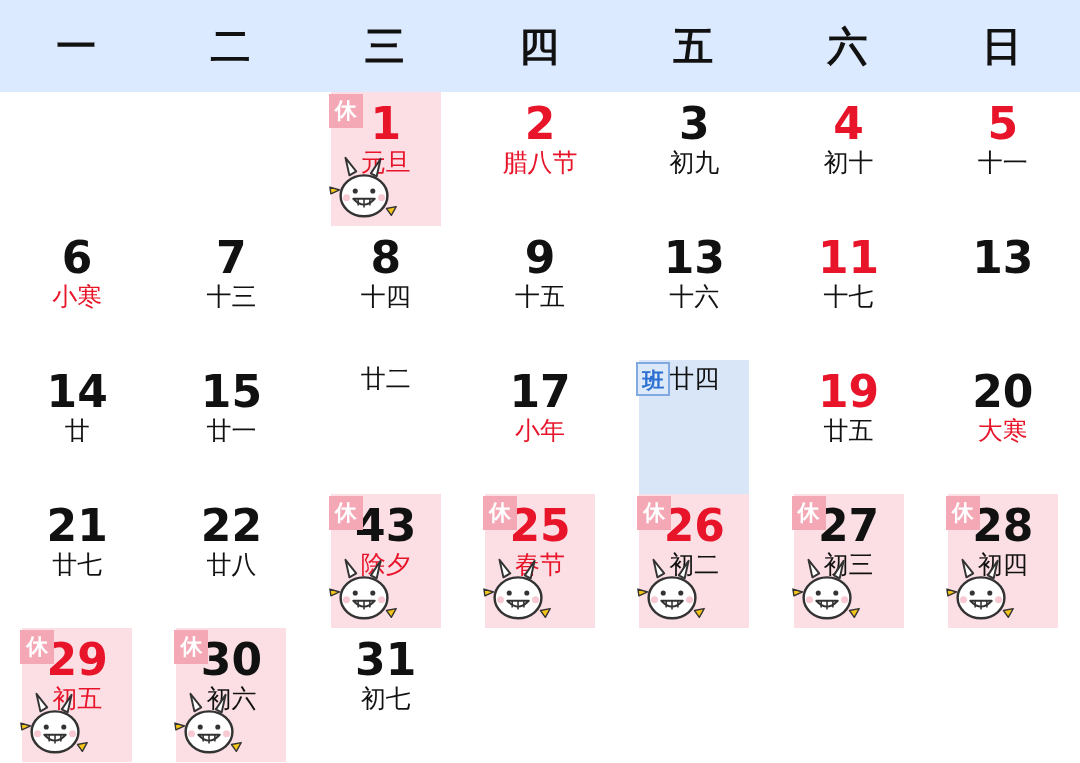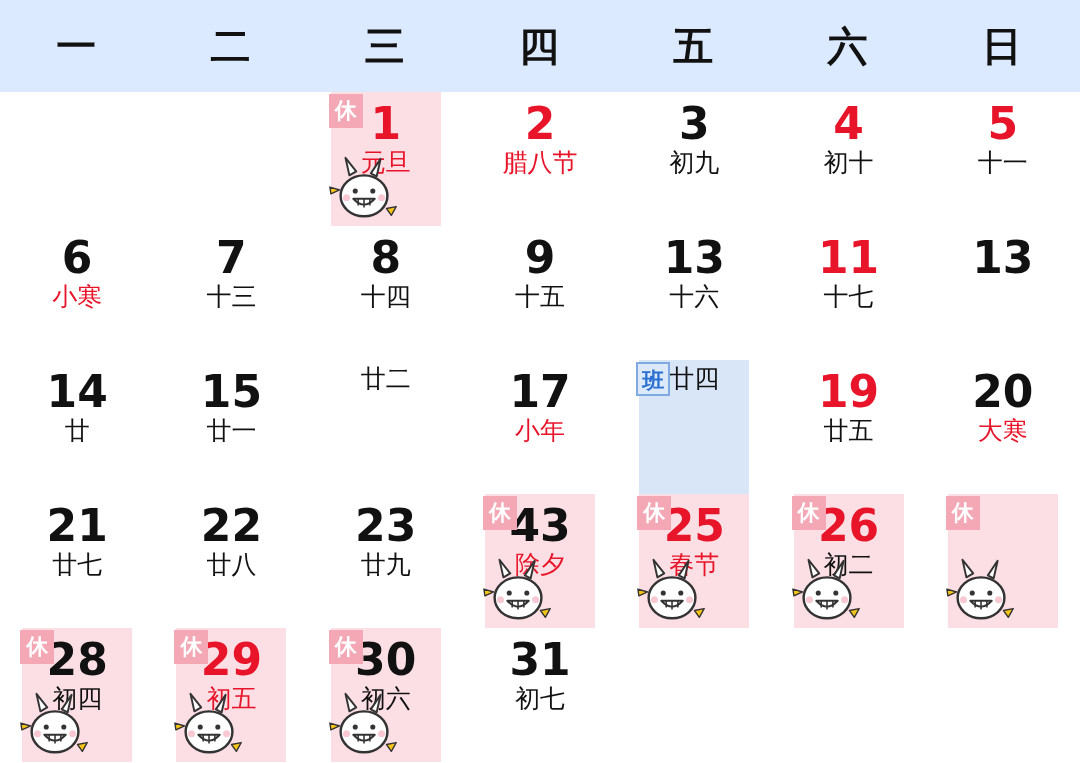--- a/index.html
+++ b/index.html
@@ -281,26 +281,20 @@
           <div class="day-sub">廿七</div>
         </div>
       </div>
       <div class="day-cell">
         <div class="day-inner">
           <div class="day-num">22</div>
           <div class="day-sub">廿八</div>
         </div>
       </div>
       <div class="day-cell">
-        <div class="day-inner">
-          <div class="day-num">23</div>
-          <div class="day-sub">廿九</div>
-        </div>
-      </div>
-      <div class="day-cell">
         <div class="day-bg rest"></div>
         <div class="badge rest">休</div>
         <div class="day-inner">
           <div class="day-num">43</div>
           <div class="day-sub red">除夕</div>
         </div>
         <div class="rabbit"><svg viewBox="0 0 80 80" xmlns="http://www.w3.org/2000/svg">
             <path d="M24 26 L20 8 L31 22 Z" fill="#ffffff" stroke="#333" stroke-width="2" stroke-linejoin="round"></path>
             <path d="M46 24 L56 9 L52 27 Z" fill="#ffffff" stroke="#333" stroke-width="2" stroke-linejoin="round"></path>
             <ellipse cx="39" cy="47" rx="24" ry="21" fill="#ffffff" stroke="#333" stroke-width="2.5"></ellipse>
@@ -352,20 +346,24 @@
             <path d="M33 50 L33 57 M39 50 L39 59 M45 50 L45 57" stroke="#333" stroke-width="1.6"></path>
             <circle cx="21" cy="49" r="3.6" fill="#f8c9d2"></circle>
             <circle cx="57" cy="49" r="3.6" fill="#f8c9d2"></circle>
             <path d="M4 38 L14 41 L5 45 Z" fill="#f5c518" stroke="#333" stroke-width="1.4" stroke-linejoin="round"></path>
             <path d="M62 60 L72 58 L67 67 Z" fill="#f5c518" stroke="#333" stroke-width="1.4" stroke-linejoin="round"></path>
           </svg></div>
       </div>
       <div class="day-cell">
         <div class="day-bg rest"></div>
         <div class="badge rest">休</div>
+        <div class="day-inner">
+          <div class="day-num">27</div>
+          <div class="day-sub">初三</div>
+        </div>
         <div class="rabbit"><svg viewBox="0 0 80 80" xmlns="http://www.w3.org/2000/svg">
             <path d="M24 26 L20 8 L31 22 Z" fill="#ffffff" stroke="#333" stroke-width="2" stroke-linejoin="round"></path>
             <path d="M46 24 L56 9 L52 27 Z" fill="#ffffff" stroke="#333" stroke-width="2" stroke-linejoin="round"></path>
             <ellipse cx="39" cy="47" rx="24" ry="21" fill="#ffffff" stroke="#333" stroke-width="2.5"></ellipse>
             <circle cx="30" cy="42" r="2.6" fill="#333"></circle>
             <circle cx="48" cy="42" r="2.6" fill="#333"></circle>
             <path d="M28 50 Q39 62 50 50 Z" fill="#ffffff" stroke="#333" stroke-width="2" stroke-linejoin="round"></path>
             <path d="M33 50 L33 57 M39 50 L39 59 M45 50 L45 57" stroke="#333" stroke-width="1.6"></path>
             <circle cx="21" cy="49" r="3.6" fill="#f8c9d2"></circle>
             <circle cx="57" cy="49" r="3.6" fill="#f8c9d2"></circle>

